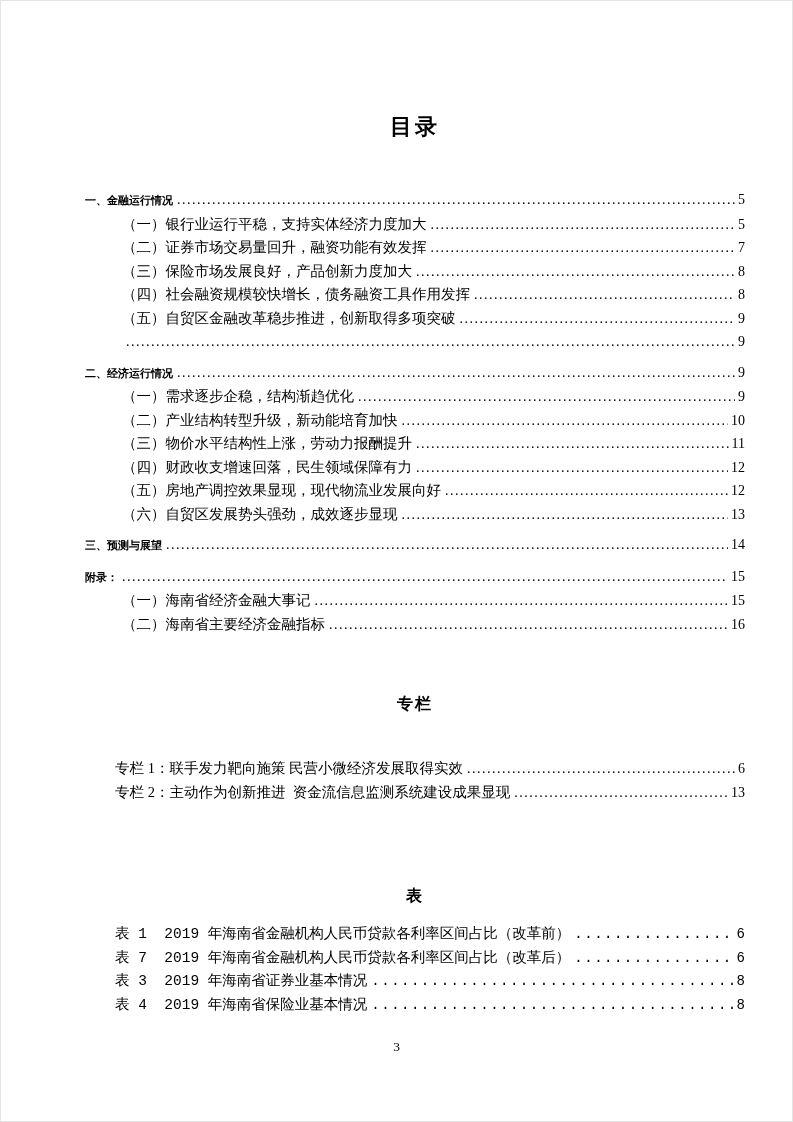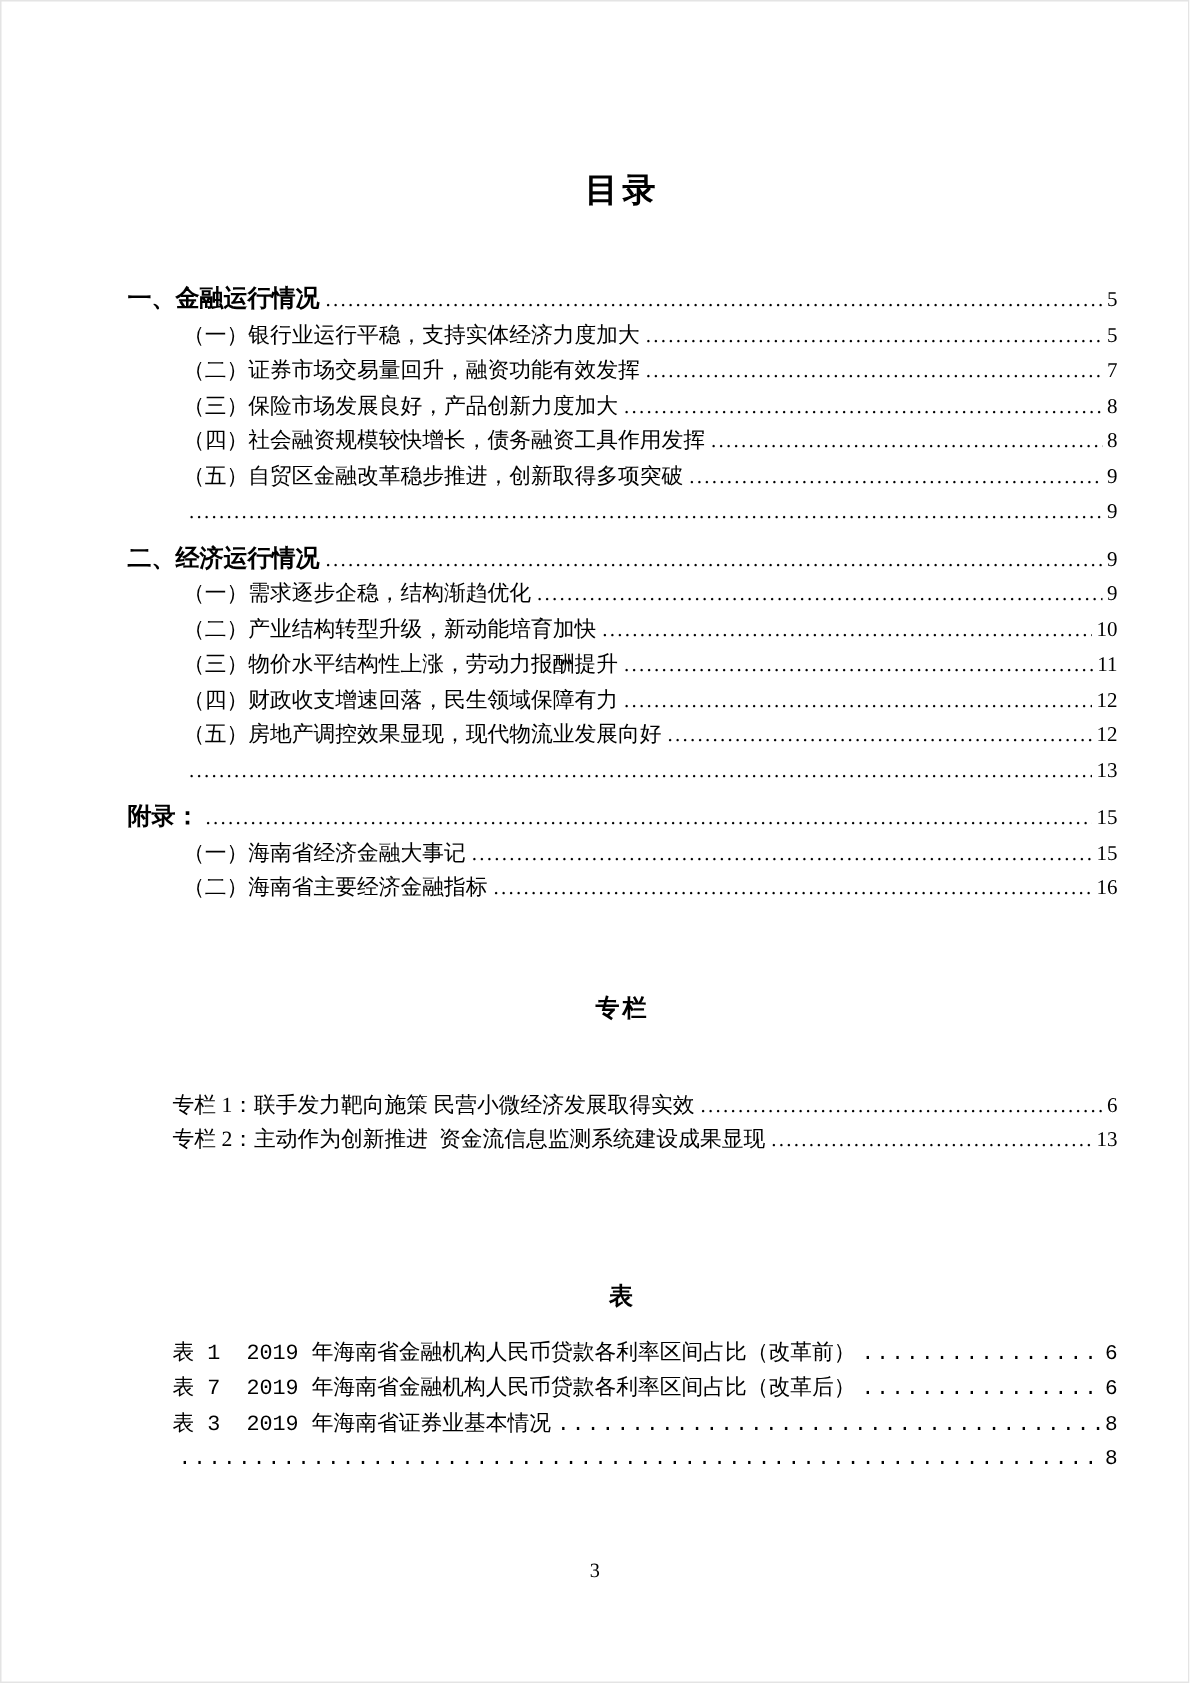--- a/index.html
+++ b/index.html
@@ -27,21 +27,21 @@
   .toc { margin-top: 46px; }
 
   .row {
     display: flex; align-items: baseline;
     line-height: 23.5px; font-size: 14.5px;
   }
   .row .t { white-space: pre; }
   .row.h1 { margin-top: 7px; }
   .row.h1 .t {
     font-family: "Liberation Sans", "DejaVu Sans", sans-serif;
-    font-weight: bold; font-size: 16px;
+    font-weight: bold; font-size: 11px;
   }
   .toc .row.h1:first-child { margin-top: 0; }
   .row.sub { padding-left: 37px; }
   .row.item { padding-left: 30px; }
 
   .dots {
     flex: 1 1 auto; overflow: hidden; white-space: nowrap;
     margin: 0 3px 0 4px; font-size: 14px; letter-spacing: 1.5px;
     font-weight: normal;
   }
@@ -134,25 +134,31 @@
         <span class="t">（四）财政收支增速回落，民生领域保障有力</span>
         <span class="dots"></span>
         <span class="pg">12</span>
       </div>
       <div class="row sub">
         <span class="t">（五）房地产调控效果显现，现代物流业发展向好</span>
         <span class="dots"></span>
         <span class="pg">12</span>
       </div>
       <div class="row sub">
+        <span class="t">（六）自贸区发展势头强劲，成效逐步显现</span>
         <span class="dots"></span>
         <span class="pg">13</span>
       </div>
 
       <div class="row h1">
+        <span class="t">三、预测与展望</span>
+        <span class="dots"></span>
+        <span class="pg">14</span>
+      </div>
+      <div class="row h1">
         <span class="t">附录：</span>
         <span class="dots"></span>
         <span class="pg">15</span>
       </div>
       <div class="row sub">
         <span class="t">（一）海南省经济金融大事记</span>
         <span class="dots"></span>
         <span class="pg">15</span>
       </div>
       <div class="row sub">
@@ -190,20 +196,21 @@
         <span class="t">表 7  2019 年海南省金融机构人民币贷款各利率区间占比（改革后）</span>
         <span class="dots"></span>
         <span class="pg">6</span>
       </div>
       <div class="row item">
         <span class="t">表 3  2019 年海南省证券业基本情况</span>
         <span class="dots"></span>
         <span class="pg">8</span>
       </div>
       <div class="row item">
+        <span class="t">表 4  2019 年海南省保险业基本情况</span>
         <span class="dots"></span>
         <span class="pg">8</span>
       </div>
     </nav>
 
   </section>
 
   <div class="footer-page">3</div>
 </main>
 

